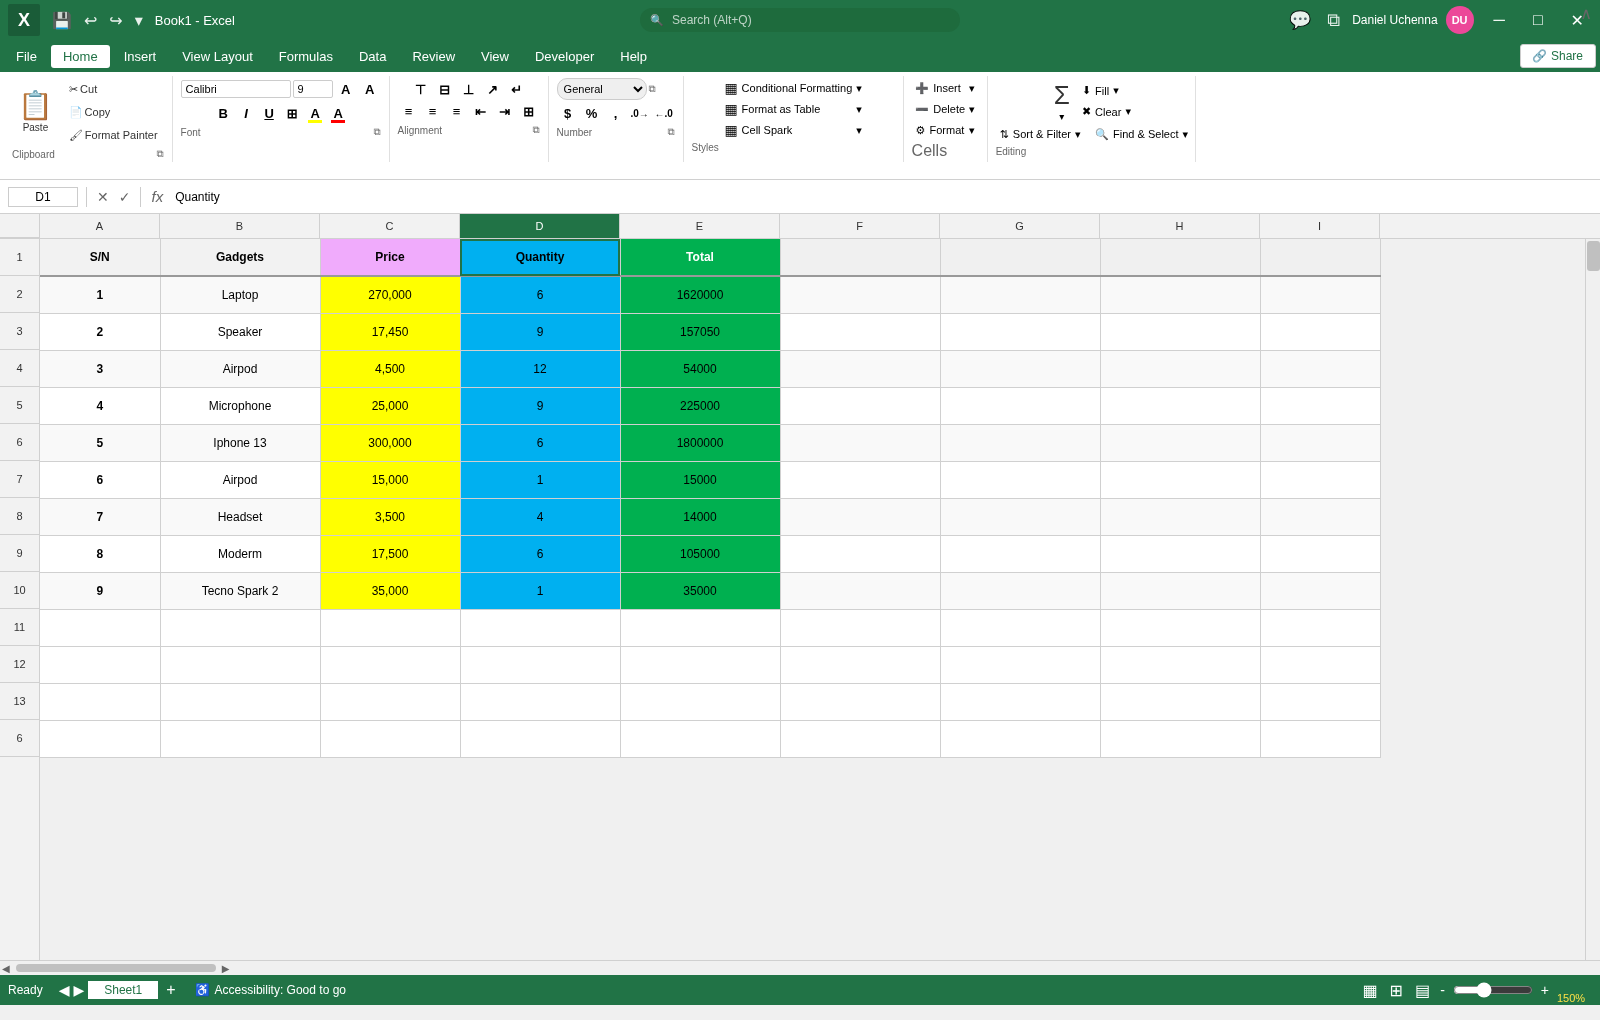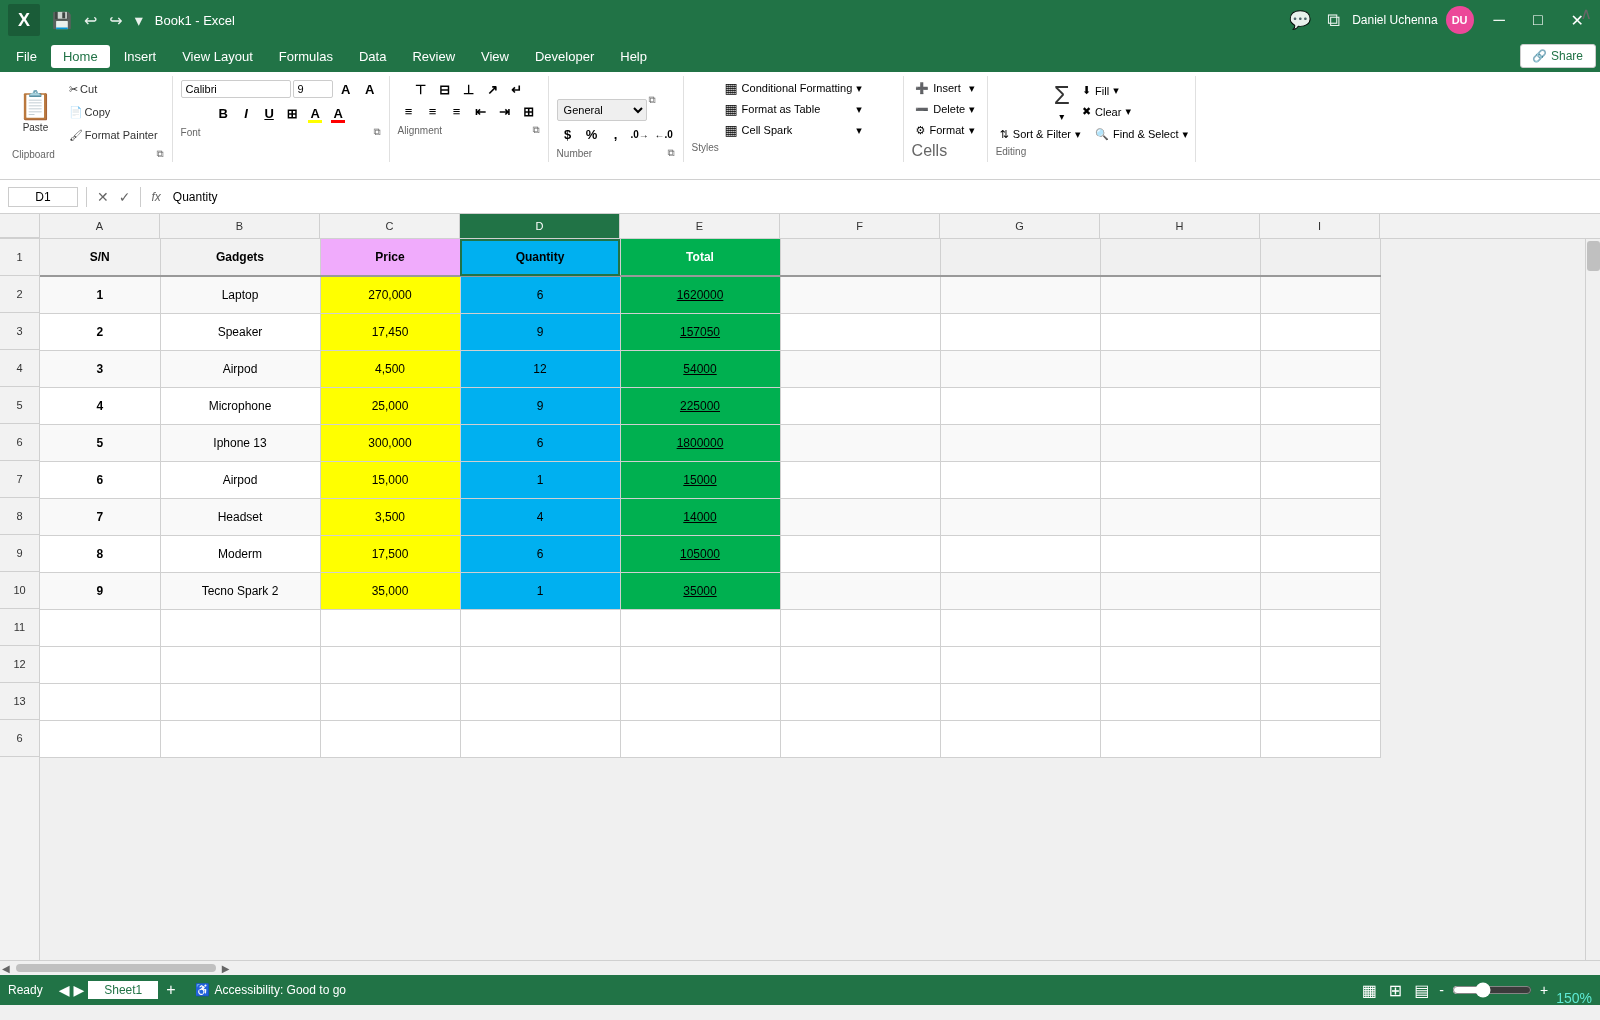--- a/index.html
+++ b/index.html
@@ -64,21 +64,21 @@
     .font-name-box { width: 110px; border: 1px solid #ccc; padding: 2px 4px; font-size: 11px; border-radius: 2px; }
     .font-size-box { width: 40px; border: 1px solid #ccc; padding: 2px 4px; font-size: 11px; border-radius: 2px; }
     .font-row { display: flex; align-items: center; gap: 2px; margin-bottom: 2px; }
     .font-row2 { display: flex; align-items: center; gap: 1px; }
     .fb { font-weight: bold; width: 22px; height: 22px; display: flex; align-items: center; justify-content: center; border: 1px solid transparent; cursor: pointer; font-size: 13px; border-radius: 2px; background: none; }
 
     
     .number-group { display: flex; flex-direction: column; gap: 2px; }
     .number-row1 { display: flex; align-items: center; gap: 2px; }
     .number-row2 { display: flex; align-items: center; gap: 2px; }
-    .format-select { width: 90px; border: 1px solid #ccc; font-size: 11px; padding: 1px 2px; border-radius: 2px; height: 22px; margin-top: 21px; }
+    .format-select { width: 90px; border: 1px solid #ccc; font-size: 11px; padding: 1px 2px; border-radius: 10px; height: 22px; }
 
     
     .cells-group { display: flex; flex-direction: column; gap: 1px; }
 
     
     .group-bottom { display: flex; justify-content: space-between; align-items: center; width: 100%; margin-top: 2px; }
     .expand-btn { background: none; border: none; cursor: pointer; font-size: 10px; color: #666; }
 
     
     #formula-bar {
@@ -86,21 +86,21 @@
       border-bottom: 1px solid #d0d0d0;
       height: 34px;
       display: flex;
       align-items: center;
       gap: 4px;
       padding: 0 8px;
     }
     .cell-ref-box { width: 70px; border: 1px solid #ccc; padding: 2px 6px; font-size: 12px; text-align: center; border-radius: 0; }
     .formula-btn { background: none; border: none; cursor: pointer; font-size: 14px; color: #666; padding: 0 4px; }
     .formula-input { flex: 1; border: none; outline: none; font-size: 12px; padding: 2px 4px; }
-    .fx-label { font-style: italic; color: #666; font-size: 12px; padding: 0 4px; }
+    .fx-label { font-style: italic; color: #666; font-size: 15px; padding: 0 4px; }
 
     
     #spreadsheet { display: flex; flex-direction: column; flex: 1; overflow: hidden; }
     #col-headers { display: flex; background: #f2f2f2; border-bottom: 1px solid #d0d0d0; position: relative; }
     .corner-cell { width: 40px; min-width: 40px; height: 24px; border-right: 1px solid #d0d0d0; border-bottom: 1px solid #d0d0d0; background: #f2f2f2; }
     .col-header { height: 24px; border-right: 1px solid #d0d0d0; display: flex; align-items: center; justify-content: center; font-size: 11px; color: #333; cursor: pointer; user-select: none; background: #f2f2f2; }
 
     #grid-area { display: flex; flex: 1; overflow: hidden; }
     #row-headers { display: flex; flex-direction: column; min-width: 40px; background: #f2f2f2; border-right: 1px solid #d0d0d0; }
     .row-header { height: 37px; border-bottom: 1px solid #d0d0d0; display: flex; align-items: center; justify-content: center; font-size: 11px; color: #333; cursor: pointer; background: #f2f2f2; }
@@ -117,21 +117,21 @@
     .header-row td { font-weight: bold; border-bottom: 2px solid #999; }
     .header-A { background: #f2f2f2; }
     .header-B { background: #f2f2f2; }
     .header-C { background: #f0abfc; }
     .header-D { background: #00b0f0; }
     .header-E { background: #00b050; color: white; }
     .data-row td { background: white; }
     .data-row:nth-child(even) td { background: #f9f9f9; }
     .data-row .cell-C { background: #ffff00 !important; }
     .data-row .cell-D { background: #00b0f0 !important; }
-    .data-row .cell-E { background: #00b050 !important; text-decoration: underline; }
+    .data-row .cell-E { background: #00b050 !important; }
     .empty-row td { background: white; }
 
     
     .cell-selected { outline: 2px solid #217346 !important; outline-offset: -2px; }
 
     
     #status-bar {
       background: #217346;
       color: white;
       height: 30px;
@@ -140,21 +140,21 @@
       justify-content: space-between;
       padding: 0 8px;
       font-size: 12px;
     }
     .status-left { display: flex; align-items: center; gap: 16px; }
     .status-right { display: flex; align-items: center; gap: 8px; }
     .sheet-tab { background: white; color: #217346; padding: 2px 16px; font-size: 12px; border-radius: 0; cursor: pointer; font-weight: 500; }
     .add-sheet { background: none; border: none; color: white; font-size: 16px; cursor: pointer; padding: 0 4px; }
     .view-btn { background: none; border: none; color: white; font-size: 16px; cursor: pointer; padding: 0 2px; }
     .zoom-slider { width: 80px; accent-color: white; }
-    .zoom-level { color: #5eead4; font-size: 14px; min-width: 35px; margin-top: 16px; }
+    .zoom-level { color: #fde047; font-size: 11px; min-width: 35px; margin-top: 16px; }
 
     
     #sheet-scroll-h { height: 15px; background: #f0f0f0; border-top: 1px solid #d0d0d0; display: flex; align-items: center; }
     .h-scroll-inner { height: 8px; background: #c0c0c0; border-radius: 4px; width: 200px; margin: 0 4px; }
     .col-header.active { background: #217346; color: white; }
 
     
     .ribbon-collapse { position: absolute; right: 8px; top: 4px; background: none; border: none; cursor: pointer; color: #666; font-size: 16px; }
 
     
@@ -175,20 +175,25 @@
 <div id="title-bar">
   <div class="title-left">
     <div class="title-icon">X</div>
     <div class="quick-access">
       <button class="quick-btn">💾</button>
       <button class="quick-btn">↩</button>
       <button class="quick-btn">↪</button>
       <button class="quick-btn">▾</button>
     </div>
     <span class="app-title">Book1 - Excel</span>
+  </div>
+  <div class="title-center">
+    <div class="search-wrapper">
+      <input class="search-box" type="text" placeholder="Search (Alt+Q)" style="">
+    </div>
   </div>
   <div class="title-right">
     <div class="user-info">
       <button class="quick-btn" style="font-size:18px;">💬</button>
       <button class="quick-btn" style="font-size:18px;">⧉</button>
       <span>Daniel Uchenna</span>
       <div class="user-avatar">DU</div>
     </div>
     <button class="win-btn">─</button>
     <button class="win-btn">□</button>

